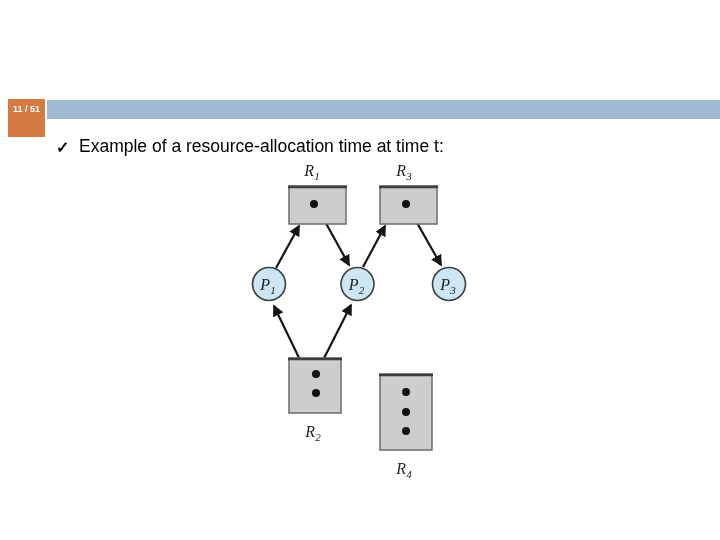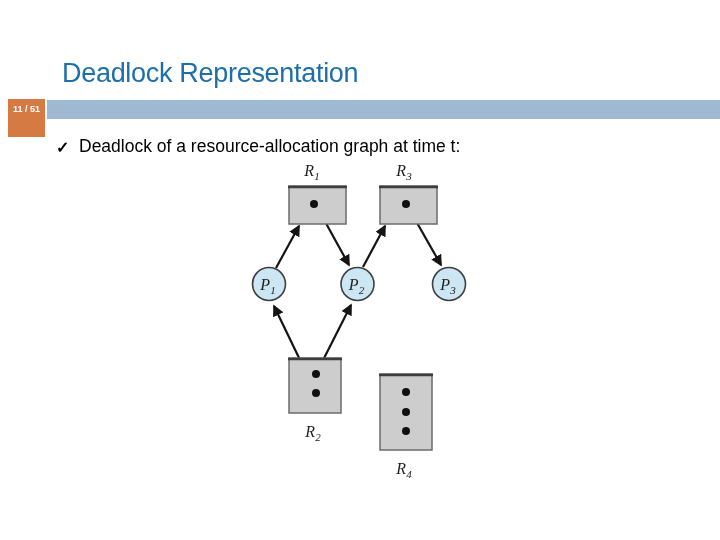--- a/index.html
+++ b/index.html
@@ -33,29 +33,28 @@
   .node-label{
     font-family:"Liberation Serif",serif;font-style:italic;font-size:16px;fill:#222;
   }
   .node-label .sub{font-size:11px;}
 </style>
 </head>
 <body>
 
 <div class="slide">
 
-  <div class="title">Deadlock Representation</div>
 
   <div class="page-badge">
     <span>11 / 51</span>
   </div>
   <div class="header-bar"></div>
 
   <span class="check">✓</span>
-  <span class="bullet-text">Deadlock of a resource-allocation graph at time t:</span>
+  <span class="bullet-text">Example of a resource-allocation time at time t:</span>
 
   <svg width="720" height="540" viewBox="0 0 720 540">
     <defs>
       <marker id="arrow" viewBox="0 0 10 10" refX="8.5" refY="5" markerWidth="5.2" markerHeight="5.2" orient="auto-start-reverse">
         <path d="M0,0 L10,5 L0,10 z" fill="#141414"></path>
       </marker>
     </defs>
 
     <g>
       <line class="edge" x1="276" y1="268" x2="299" y2="226" marker-end="url(#arrow)"></line>

